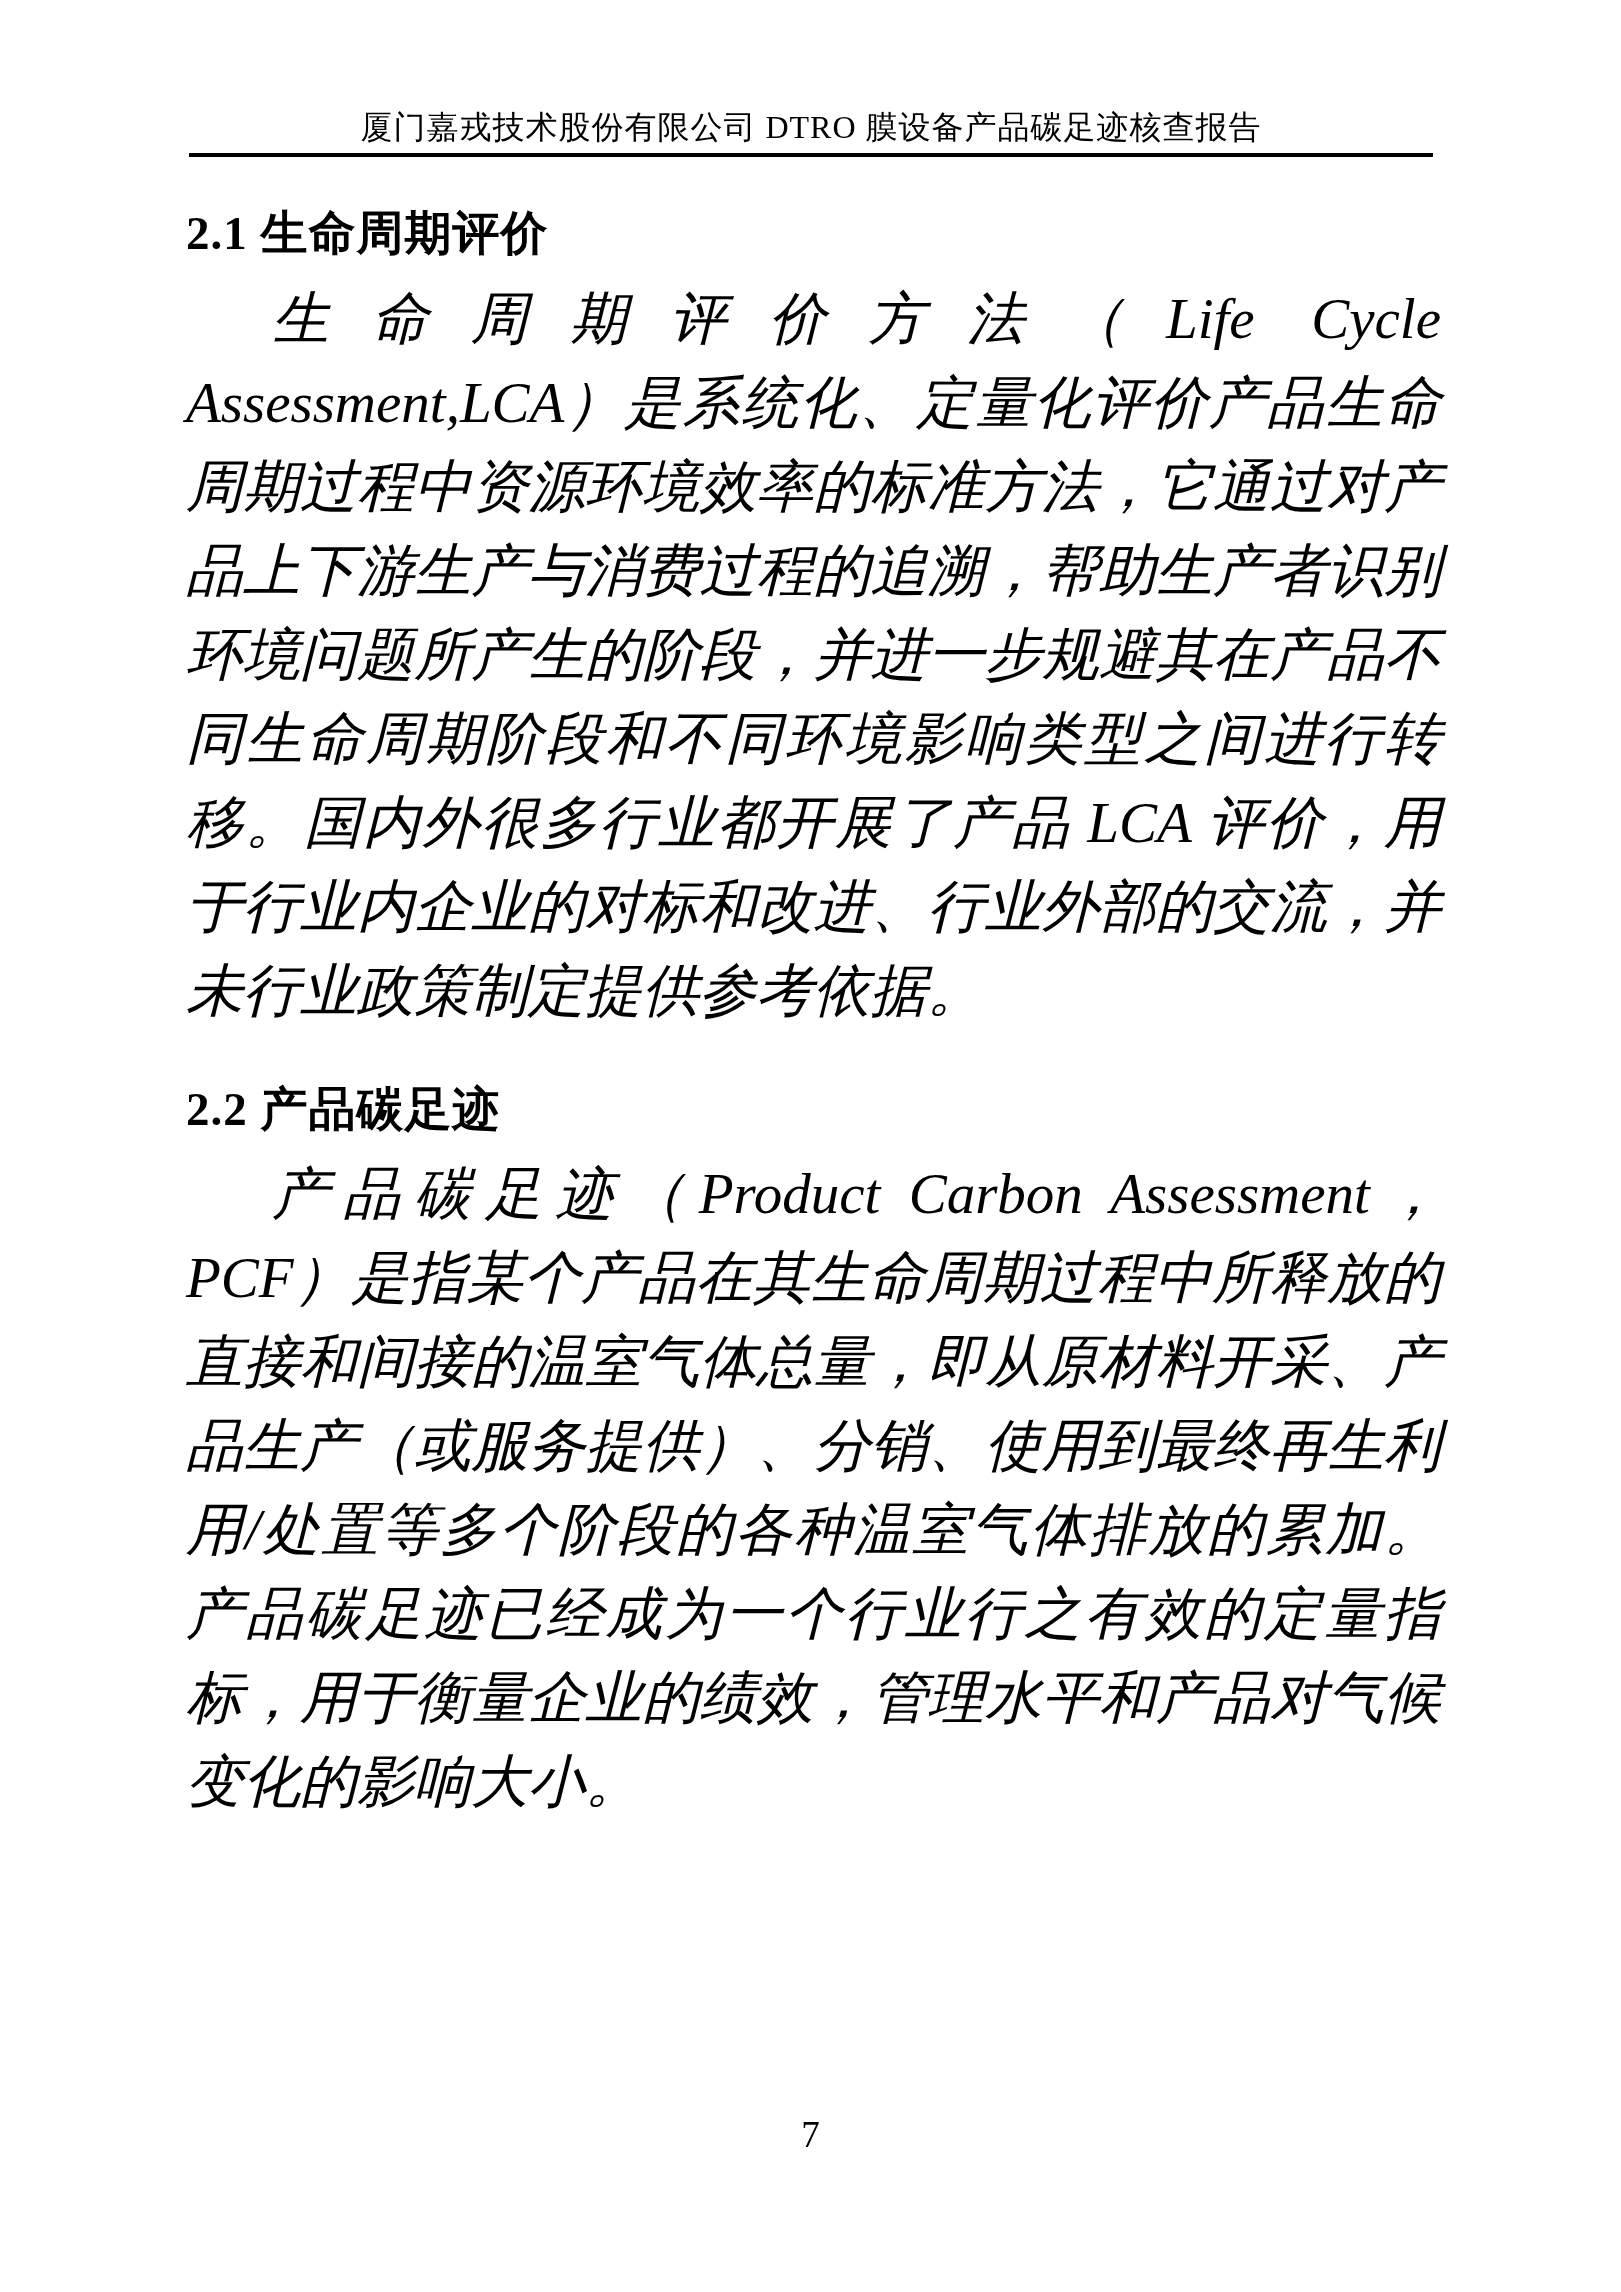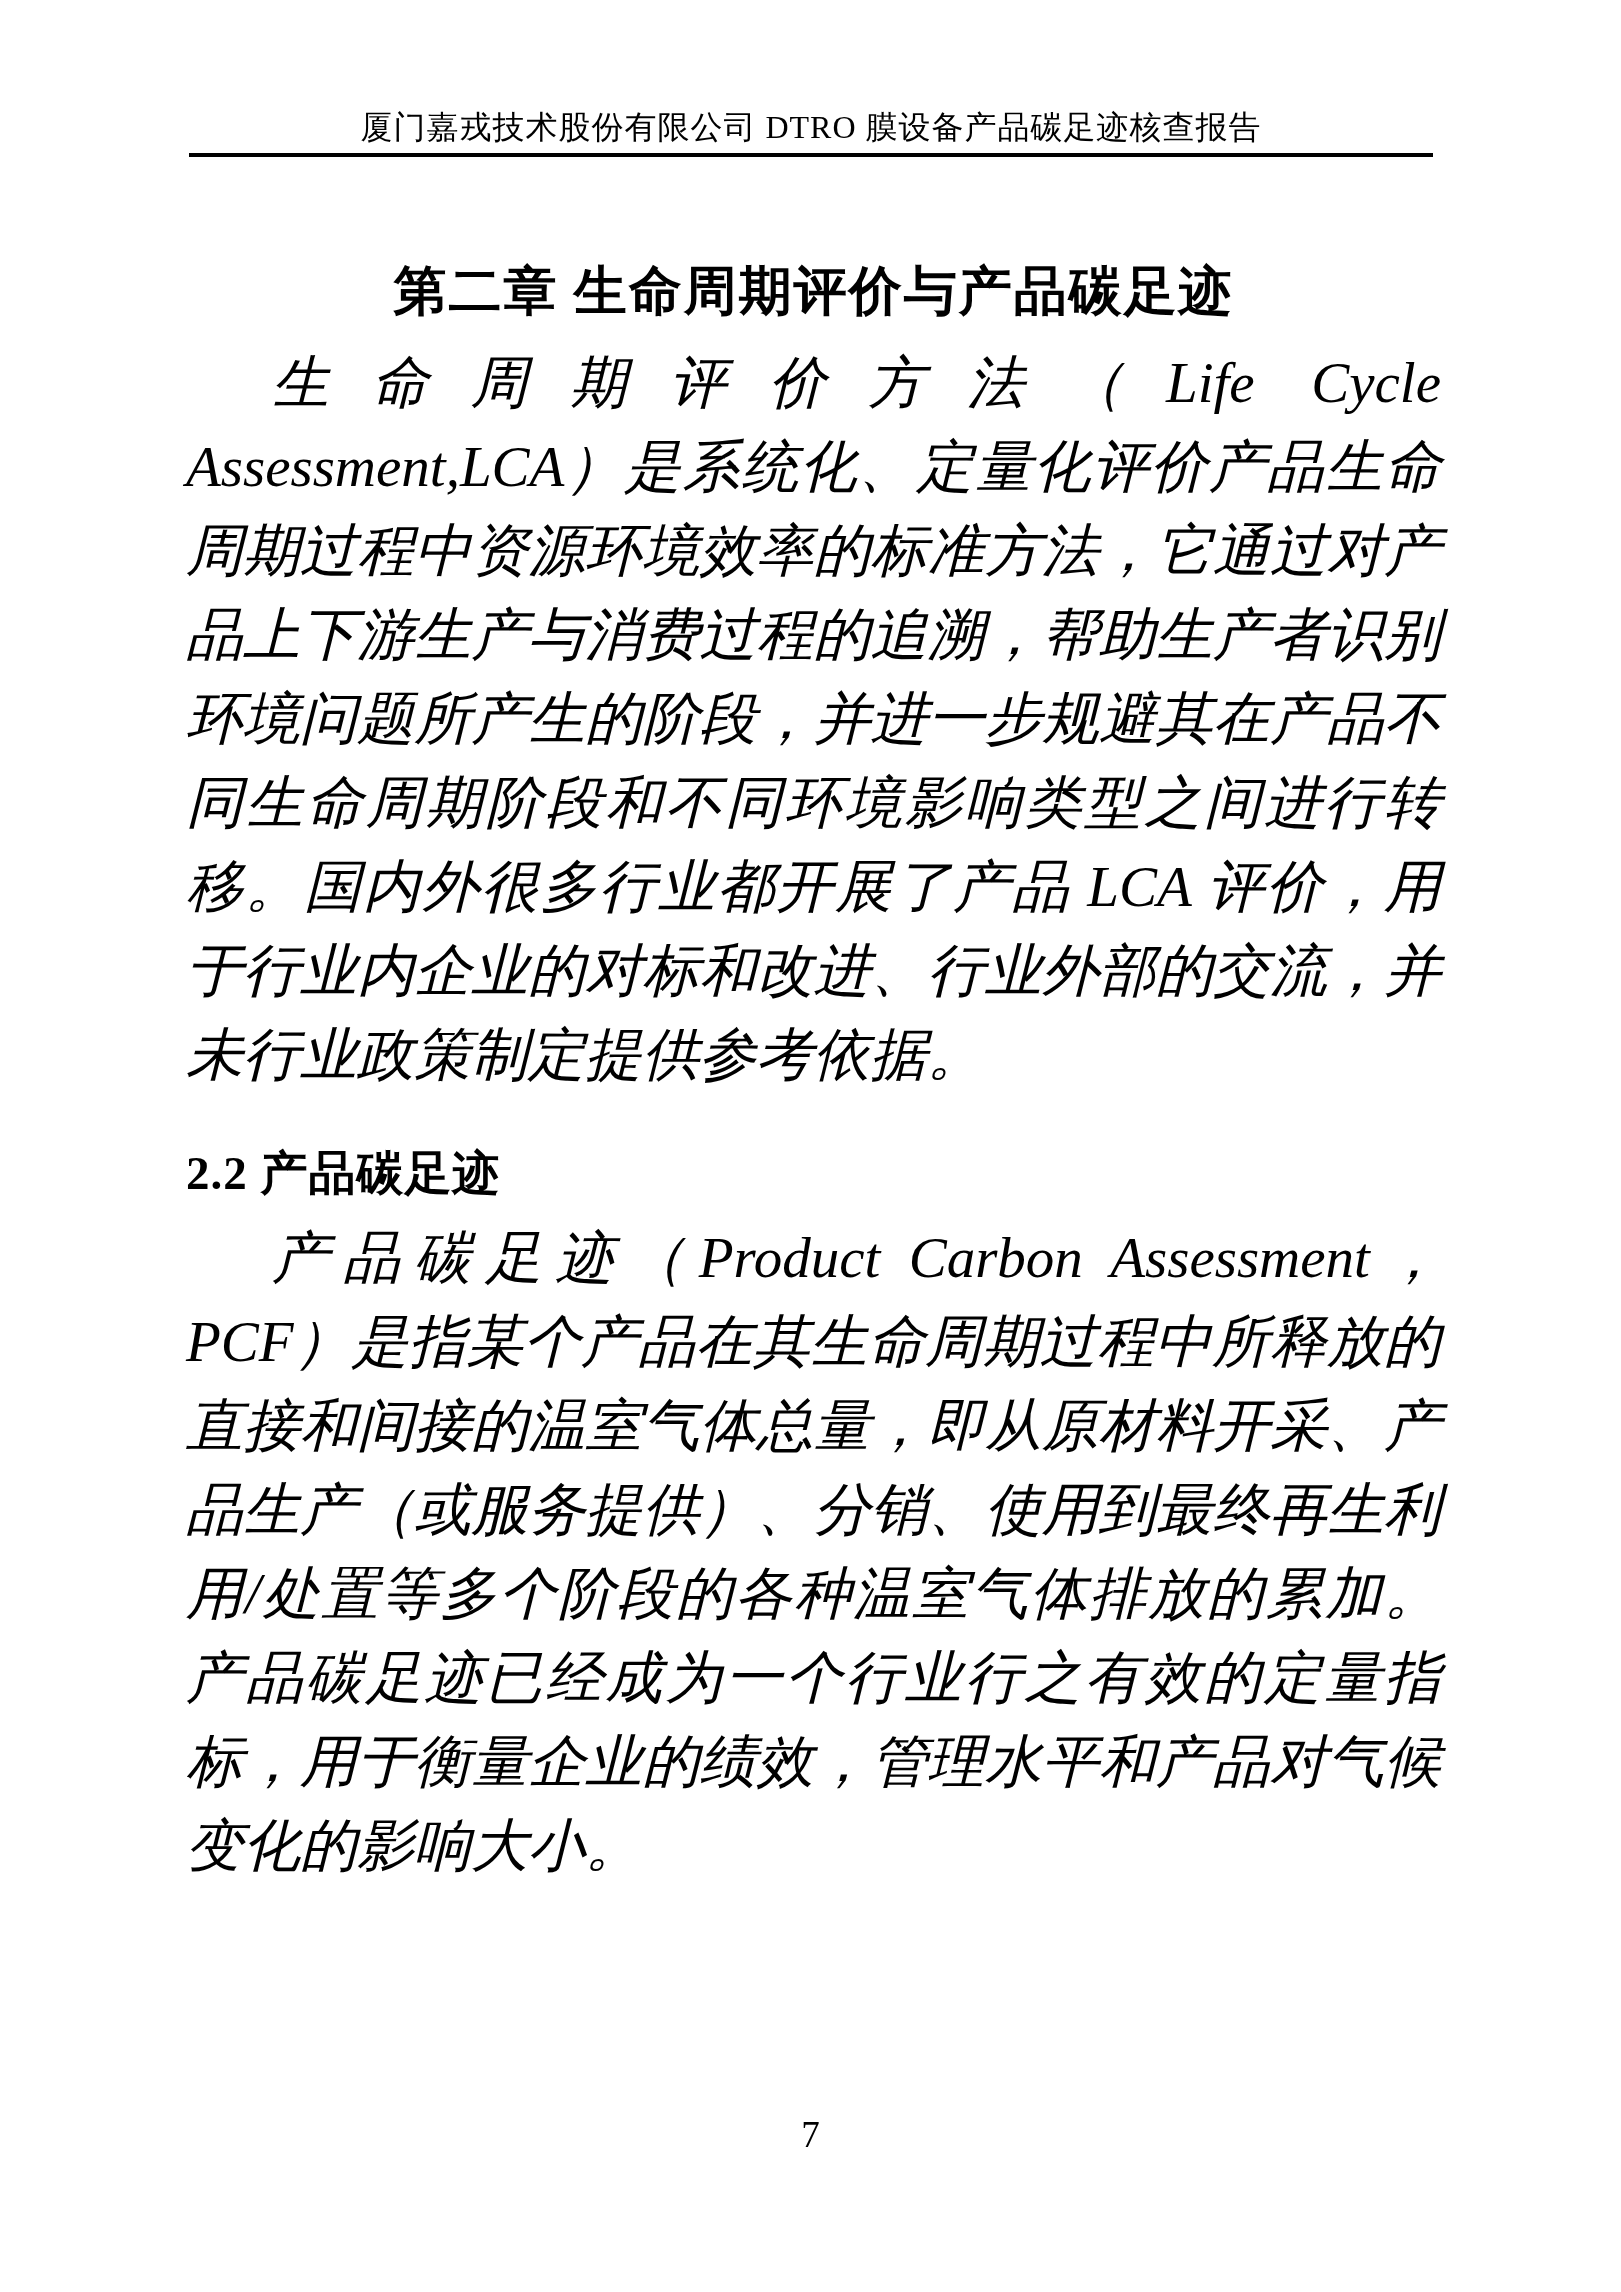--- a/index.html
+++ b/index.html
@@ -71,22 +71,22 @@
 <body>
 
 <div class="page">
 
   <div class="running-header">
     <span>厦门嘉戎技术股份有限公司 DTRO 膜设备产品碳足迹核查报告</span>
   </div>
 
   <div class="content">
 
-    <h1 class="chapter-title">第二章 生命周期评价与产品碳足迹</h1>
 
+    <h2 class="section-heading">2.1 生命周期评价</h2>
 
     <p class="body-paragraph">生命周期评价方法（Life Cycle Assessment,LCA）是系统化、定量化评价产品生命周期过程中资源环境效率的标准方法，它通过对产品上下游生产与消费过程的追溯，帮助生产者识别环境问题所产生的阶段，并进一步规避其在产品不同生命周期阶段和不同环境影响类型之间进行转移。国内外很多行业都开展了产品 LCA 评价，用于行业内企业的对标和改进、行业外部的交流，并未行业政策制定提供参考依据。</p>
 
     <h2 class="section-heading">2.2 产品碳足迹</h2>
 
     <p class="body-paragraph">产品碳足迹（Product Carbon Assessment，PCF）是指某个产品在其生命周期过程中所释放的直接和间接的温室气体总量，即从原材料开采、产品生产（或服务提供）、分销、使用到最终再生利用/处置等多个阶段的各种温室气体排放的累加。产品碳足迹已经成为一个行业行之有效的定量指标，用于衡量企业的绩效，管理水平和产品对气候变化的影响大小。</p>
 
   </div>
 
   <div class="page-number">7</div>

